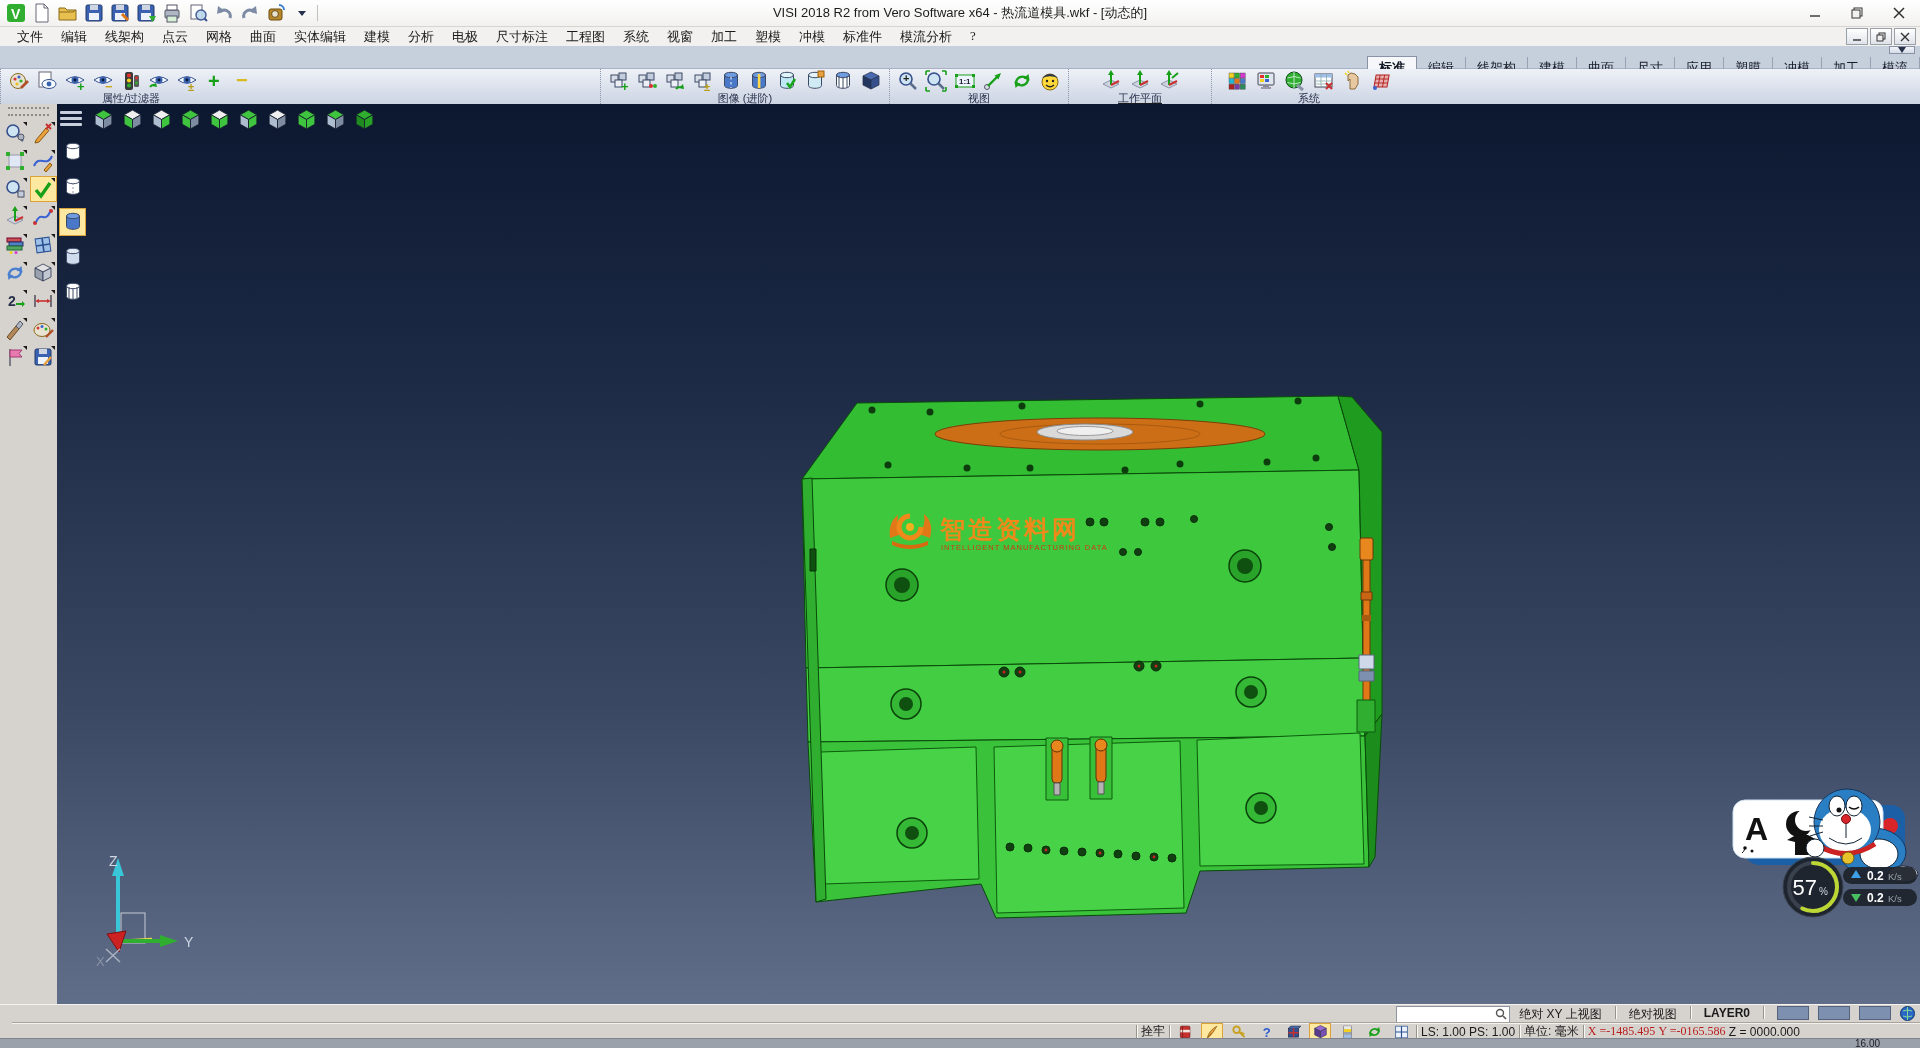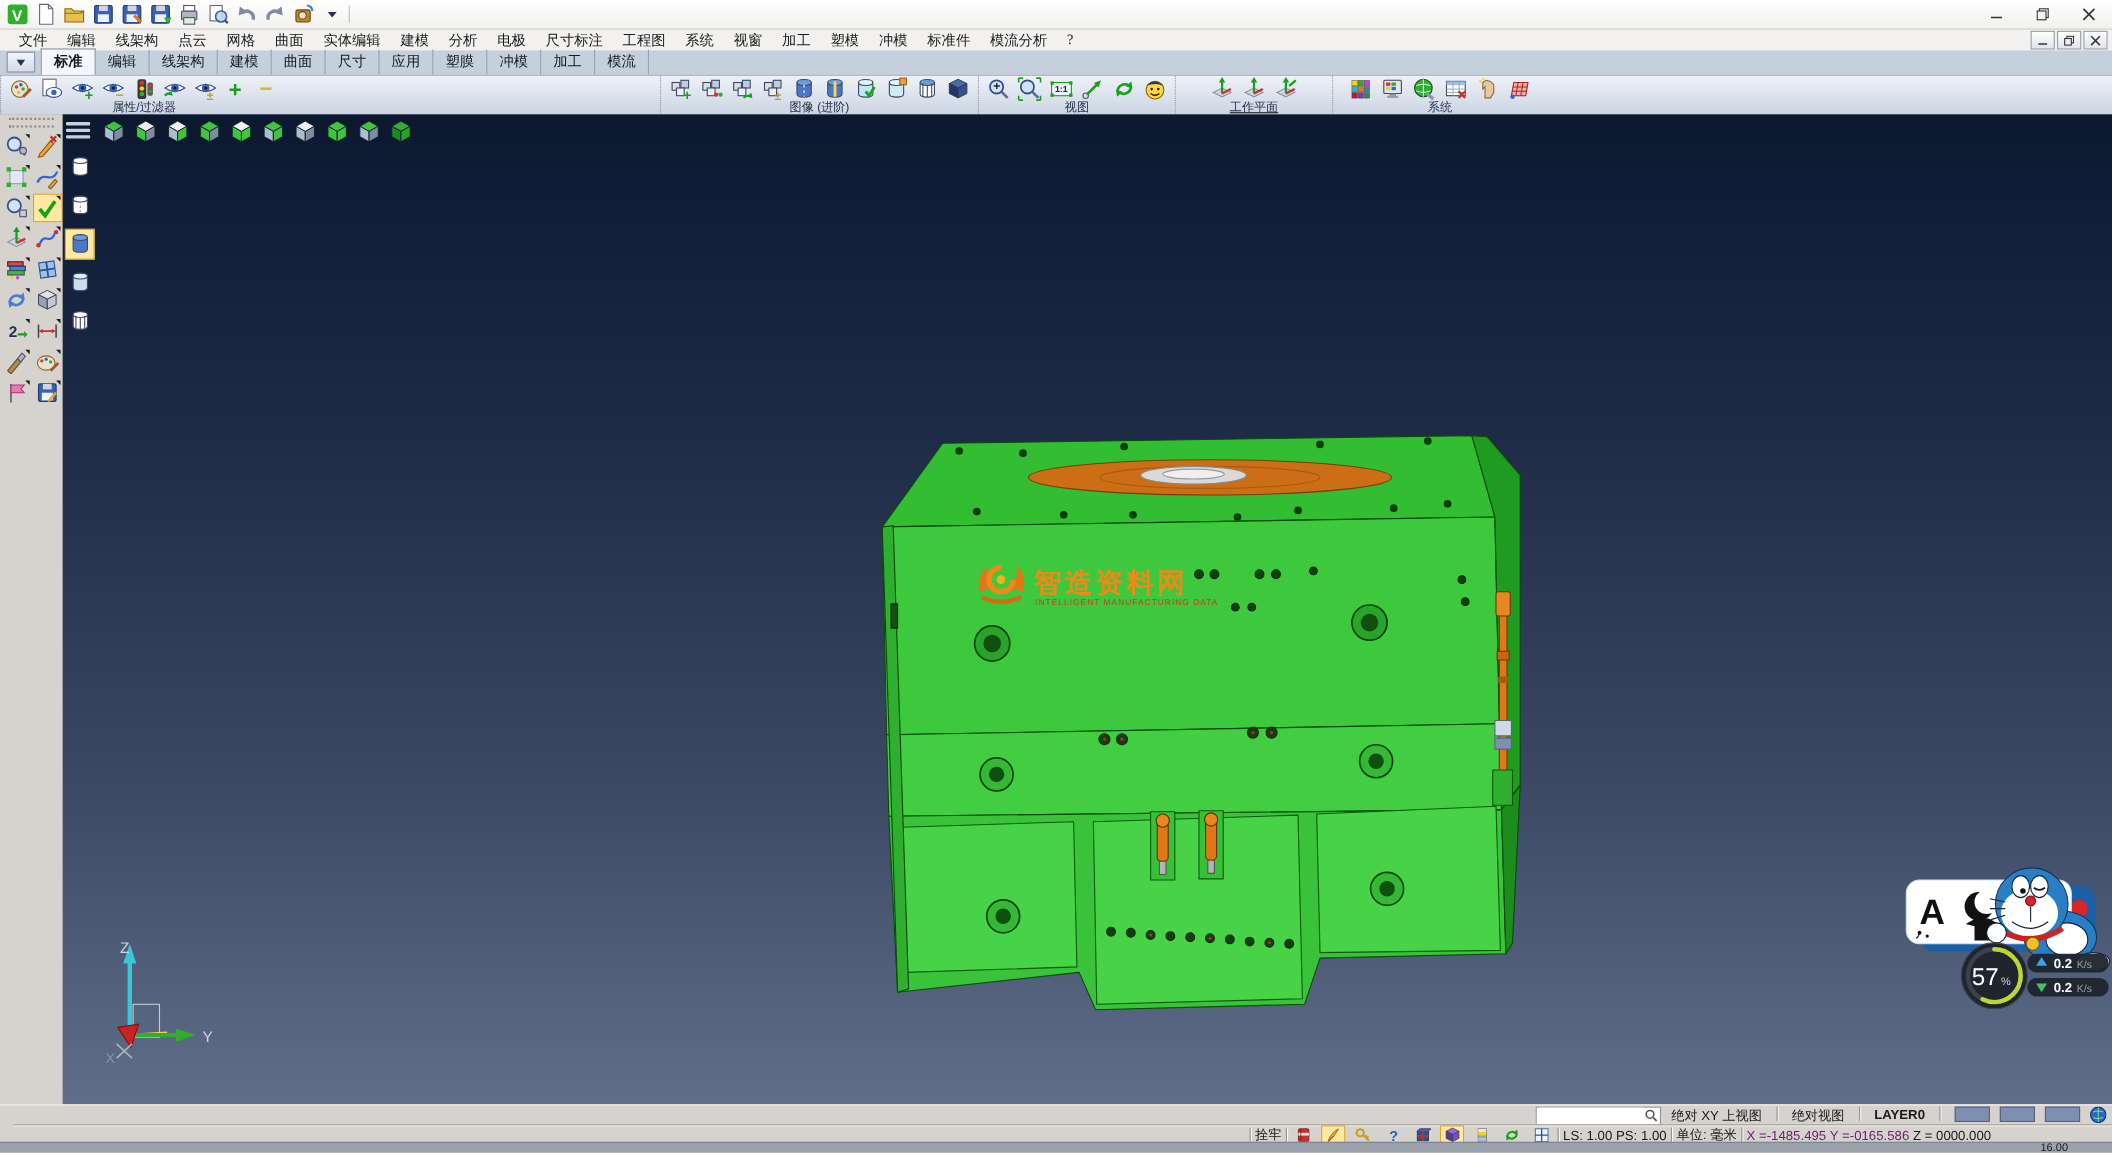--- a/index.html
+++ b/index.html
@@ -16,21 +16,21 @@
   .win-btn{width:42px;height:25px;display:flex;align-items:center;justify-content:center;}
   
   .menubar{position:absolute;top:27px;left:0;right:0;height:19px;background:#f2f1ef;
     display:flex;align-items:center;padding-left:8px;border-bottom:1px solid #e0ded9;font-family:Liberation Serif, serif;}
   .menu-item{padding:1px 9px;white-space:nowrap;cursor:default;}
   .mdi-controls{margin-left:auto;display:flex;gap:2px;padding-right:4px;}
   .mdi-btn{width:20px;height:15px;border:1px solid #9aa0a8;background:linear-gradient(#fff,#dfe3ea);
     display:flex;align-items:center;justify-content:center;}
   
   .tabrow{position:absolute;top:46px;left:0;right:0;height:22px;background:#c6cfdc;
-    display:flex;align-items:flex-end;padding-left:6px;border-bottom:1px solid #a8b2c4;}
+    display:flex;align-items:flex-end;padding-left:6px;border-bottom:1px solid #a8b2c4;flex-direction:column;}
   .tab-drop{width:24px;height:17px;margin:0 5px 2px 0;border:1px solid #8a93a5;background:linear-gradient(#f2f5fa,#d4dbe7);
     display:flex;align-items:center;justify-content:center;}
   .tab{padding:2px 11px 3px;border-right:1px solid #98a2b5;color:#141a26;white-space:nowrap;}
   .tab.active{background:#f5f7fb;border:1px solid #8a93a5;border-bottom:none;font-weight:bold;}
   
   .toolbar{position:absolute;top:69px;left:0;right:0;height:35px;
     background:linear-gradient(#eef1f7,#ccd4e3);display:flex;border-bottom:1px solid #9aa4b8;}
   .tb-group{display:flex;flex-direction:column;flex:0 0 auto;border-left:1px dotted #8d97ab;padding:0 4px;}
   .tb-icons{display:flex;align-items:center;height:24px;gap:1px;justify-content:center;}
   .tb-btn{width:26px;height:24px;display:flex;align-items:center;justify-content:center;border:1px solid transparent;}
@@ -62,21 +62,21 @@
   .searchwrap{display:flex;align-items:center;background:#fff;border:1px solid #8b949f;padding:0 2px;height:15px;}
   .searchwrap input{border:none;outline:none;width:92px;height:13px;font-size:11px;}
   .swatch{width:30px;height:12px;background:#7e90b0;border:1px solid #55627e;}
   .statusB{position:absolute;left:12px;right:0;top:1022px;height:17px;background:#d6d3ce;border-top:1px solid #a8a49c;
     box-shadow:inset 0 1px 0 #f4f2ee;display:flex;align-items:center;font-size:12px;}
   .sb-left-pad{width:1120px;flex:0 0 auto;}
   .sb-item{display:flex;align-items:center;gap:5px;}
   .sb-btn{width:20px;height:15px;display:flex;align-items:center;justify-content:center;border:1px solid transparent;}
   .sb-btn.hl{background:#ffe9a0;border:1px solid #dba33a;}
   .sep{width:1px;height:13px;background:#97938b;box-shadow:1px 0 0 #fbfaf7;margin:0 4px;}
-  .coords-red{color:#701a75;}
+  .coords-red{color:#b91c1c;font-family:Liberation Serif, serif;}
   .layer-bold{font-weight:bold;}
   .taskbar{position:absolute;left:0;right:0;bottom:0;height:9px;background:#9ba1ab;overflow:hidden;border-top:1px solid #7e8591;}
   .taskbar .clock{position:absolute;left:1855px;top:-1px;font-size:10px;color:#1c1c1c;}
   svg text{font-family:"Liberation Sans","DejaVu Sans",sans-serif;}
 </style>
 </head>
 <body>
 
 <div class="titlebar">
   <div class="qa" id="qa">
@@ -154,20 +154,21 @@
           <path d="M14 3 a5 5 0 0 1 5 5" fill="none" stroke="#3a7fd0" stroke-width="2"></path>
         </svg>
       </div>
       <div class="qa-btn">
         <svg width="22" height="22" viewBox="0 0 22 22">
           <polygon points="7,9 15,9 11,14" fill="#26304a"></polygon>
         </svg>
       </div>
     </div>
   <div class="qa-sep"></div>
+  <div class="title-text">VISI 2018 R2 from Vero Software x64 - 热流道模具.wkf - [动态的]</div>
   <div class="win-controls">
     <div class="win-btn">
       <svg width="12" height="12">
           <line x1="1" y1="9" x2="11" y2="9" stroke="#333" stroke-width="1.4"></line>
         </svg>
     </div>
     <div class="win-btn">
       <svg width="12" height="12">
           <rect x="3" y="1" width="8" height="8" fill="none" stroke="#333"></rect>
           <rect x="1" y="3" width="8" height="8" fill="#f2f1ef" stroke="#333"></rect>

